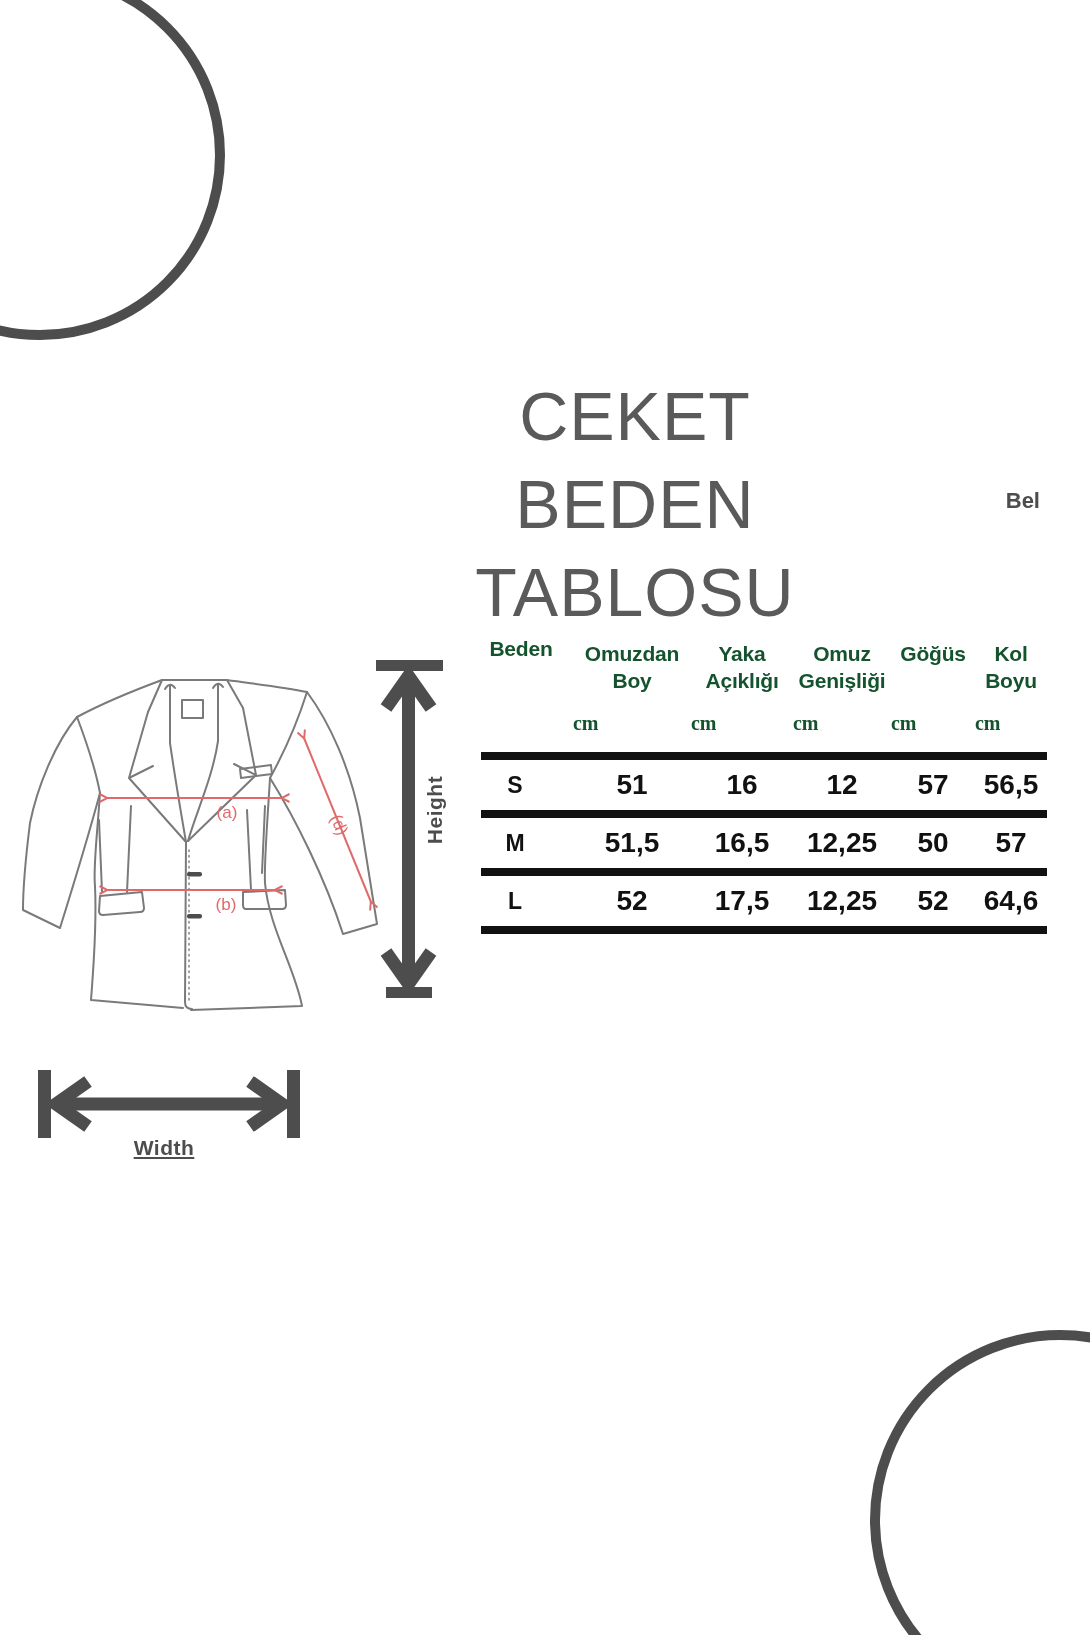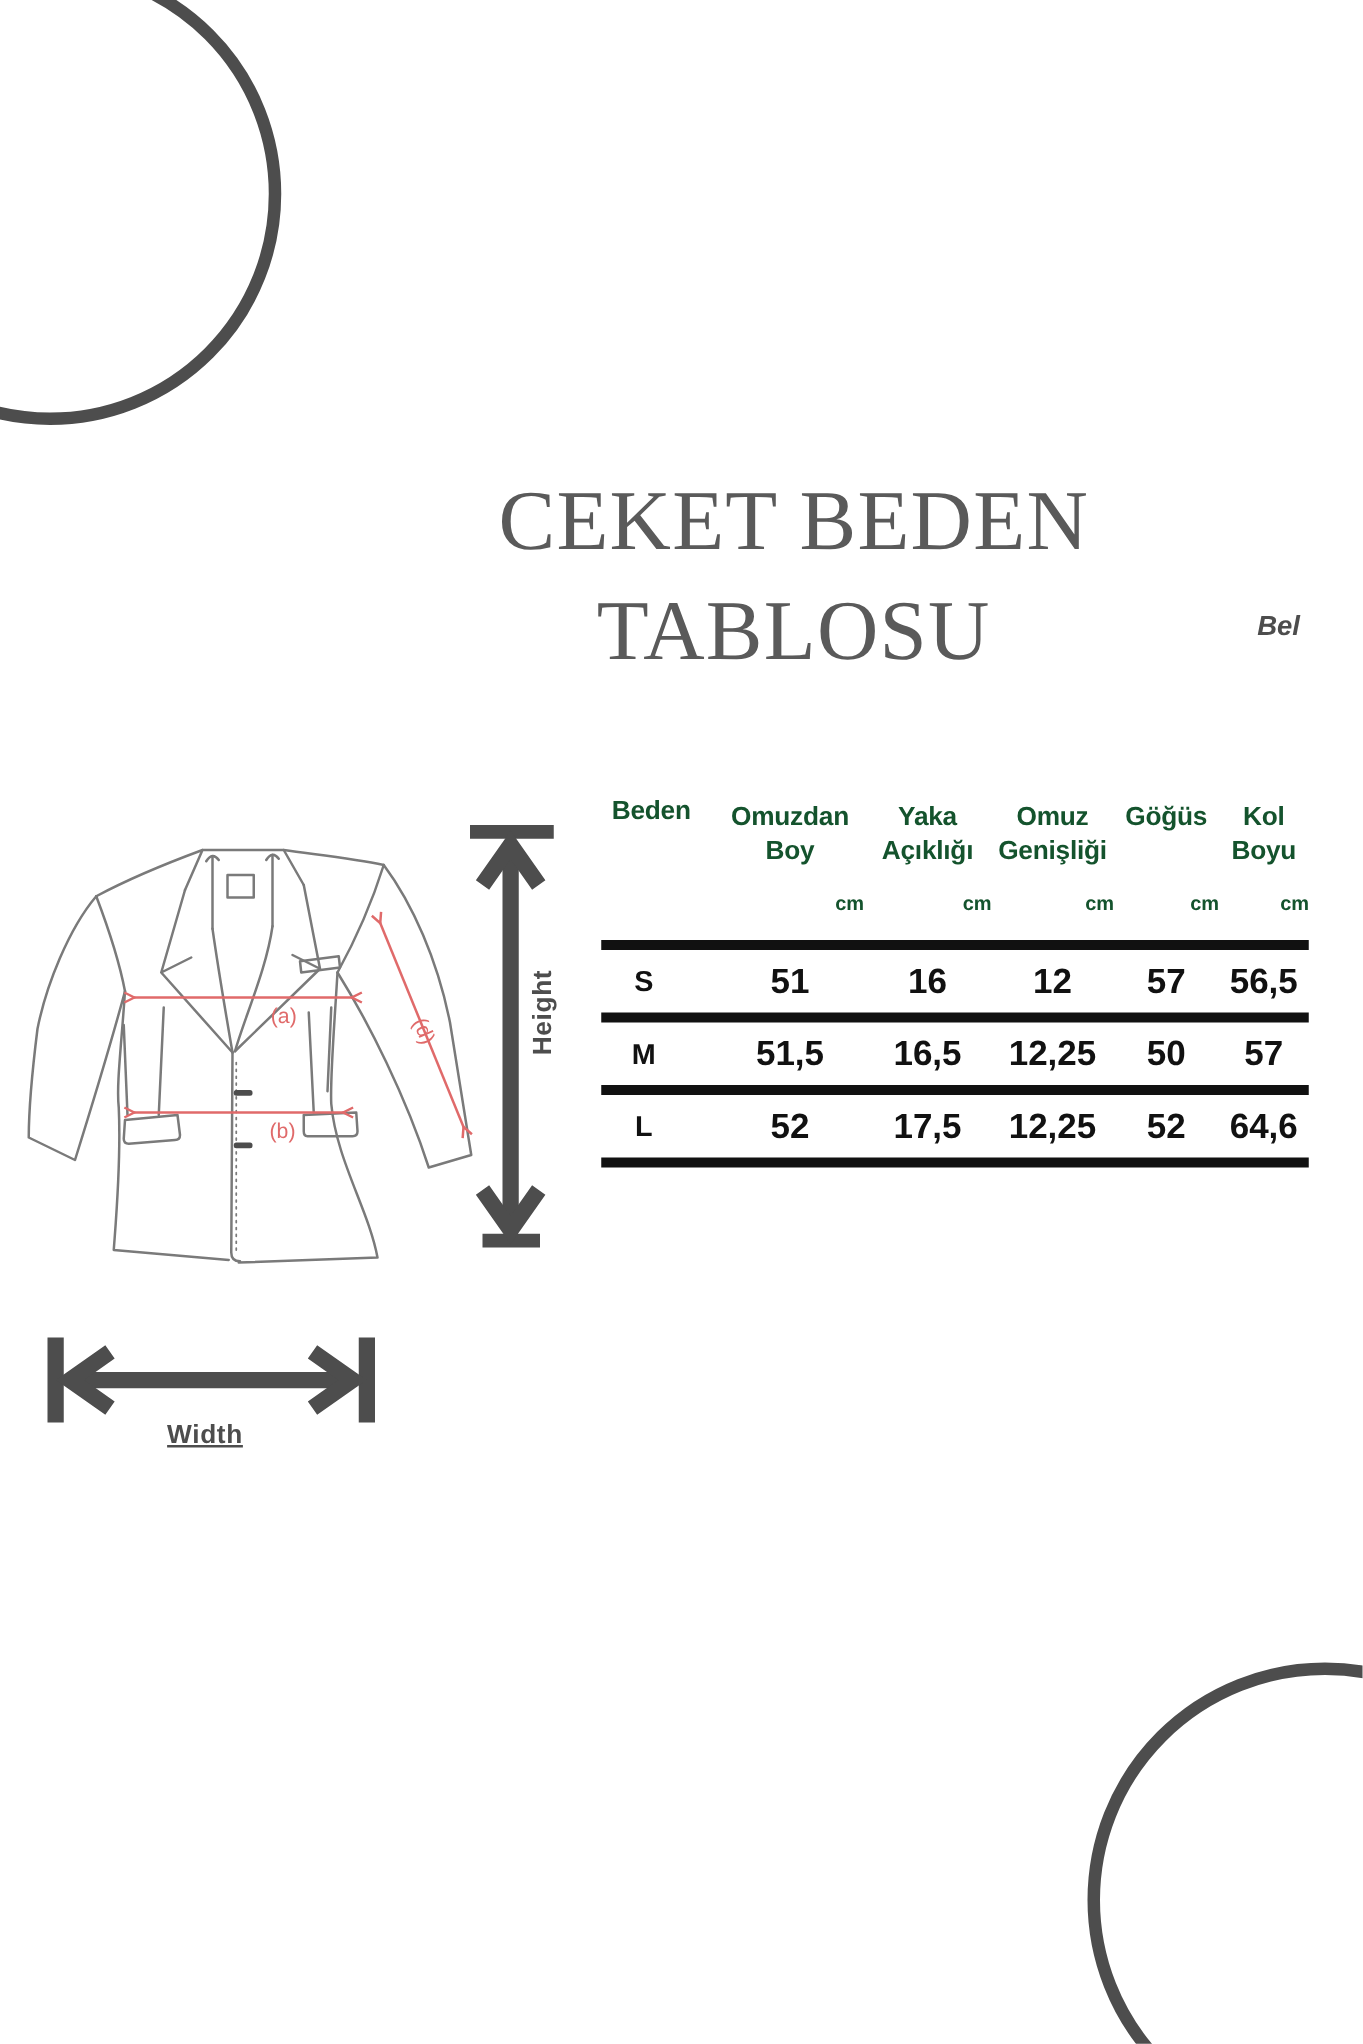--- a/index.html
+++ b/index.html
@@ -11,34 +11,34 @@
   .circle{position:absolute;border:10px solid #4d4d4d;border-radius:50%;box-sizing:border-box;}
   .circle.tl{left:-145px;top:-30px;width:370px;height:370px;}
   .circle.br{left:870px;top:1330px;width:380px;height:380px;}
 
   
   .title{
     position:absolute;left:395px;top:372px;width:480px;
     text-align:center;color:#5a5a5a;font-size:68px;line-height:88px;
     letter-spacing:1px;font-weight:normal;
   }
-  .title span{display:block;font-family:Liberation Serif, serif;}
+  .title span{display:block;}
 
   .bel{
     position:absolute;left:960px;top:488px;width:80px;text-align:right;
-    color:#4d4d4d;font-size:22px;font-weight:bold;font-style:italic;
+    color:#4d4d4d;font-size:22px;font-weight:bold;
   }
 
   
   .size-table{position:absolute;left:481px;top:632px;width:566px;color:#111;}
   .tgrid{display:grid;grid-template-columns:92px 118px 102px 98px 84px 72px;}
   .thead{height:120px;position:relative;}
   .th{position:relative;text-align:center;padding-top:8px;box-sizing:border-box;
       font-size:21px;line-height:27px;font-weight:bold;color:#14532d;letter-spacing:-0.2px;}
-  .th .unit{position:absolute;bottom:15px;left:0;width:100%;text-align:right;font-size:16px;}
+  .th .unit{position:absolute;bottom:15px;left:0;width:100%;text-align:left;font-size:20px;font-family:Liberation Serif, serif;}
   .th.c1{padding-top:3px;padding-right:12px;}
   .trow{border-top:8px solid #111;height:50px;}
   .trow .td{font-size:28px;font-weight:bold;line-height:50px;text-align:center;color:#111;}
   .trow .td.size{padding-right:24px;box-sizing:border-box;font-size:23px;}
   .tend{border-top:8px solid #111;height:0;}
 
   
   .jacket-svg{position:absolute;left:15px;top:628px;width:370px;height:395px;}
   .height-arrow-svg{position:absolute;left:360px;top:650px;width:95px;height:355px;}
   .width-arrow-svg{position:absolute;left:30px;top:1062px;width:280px;height:85px;}

